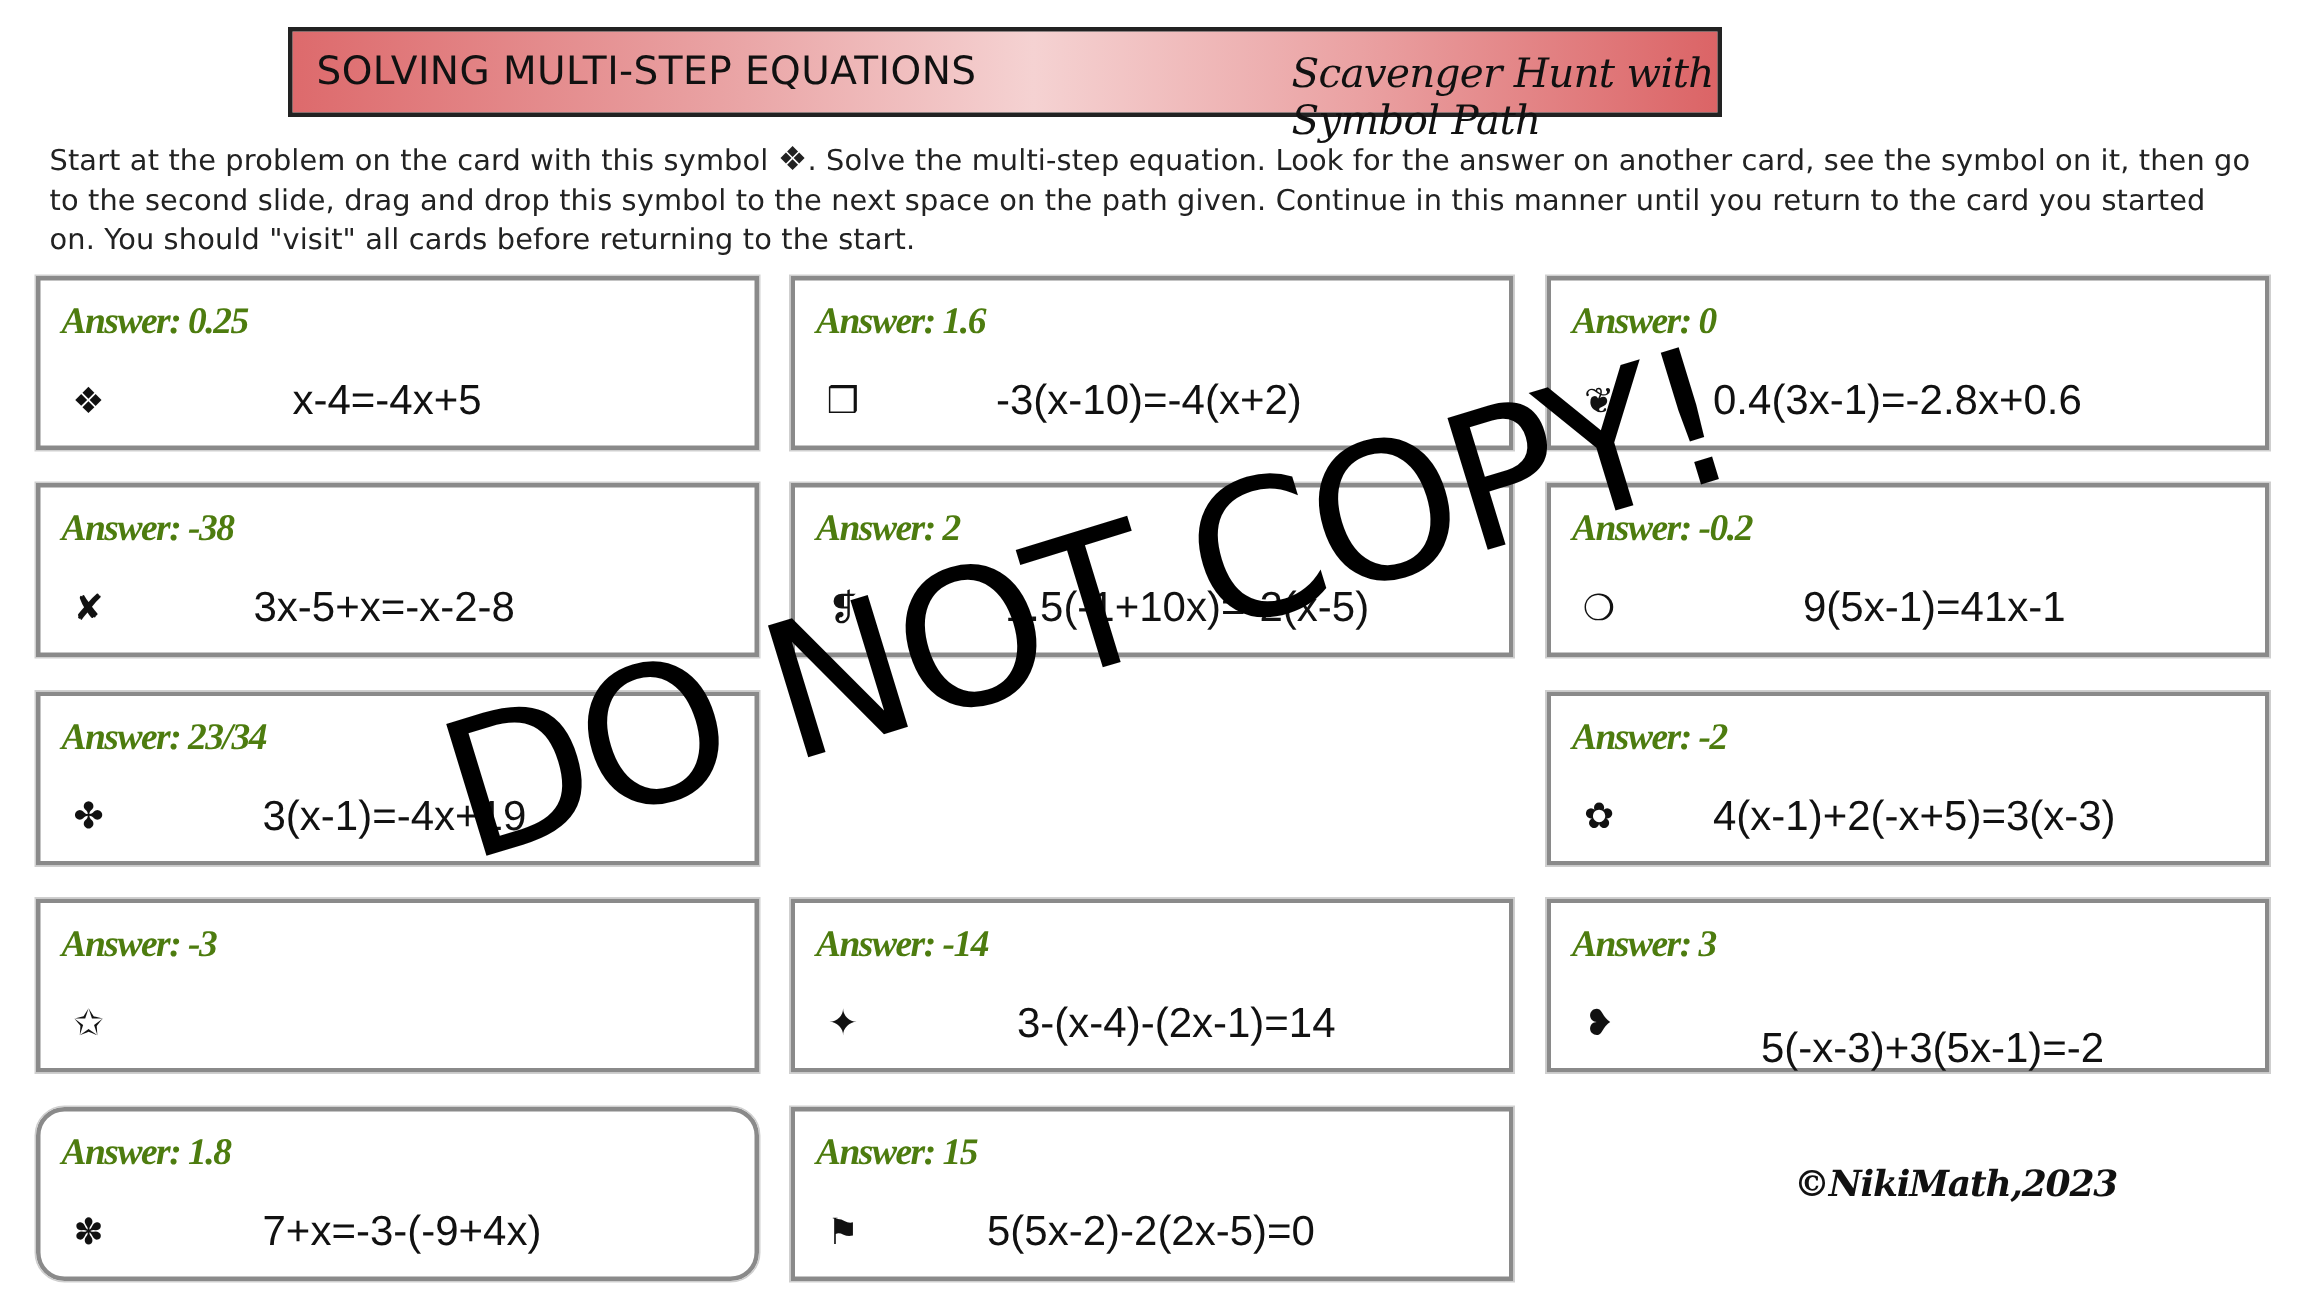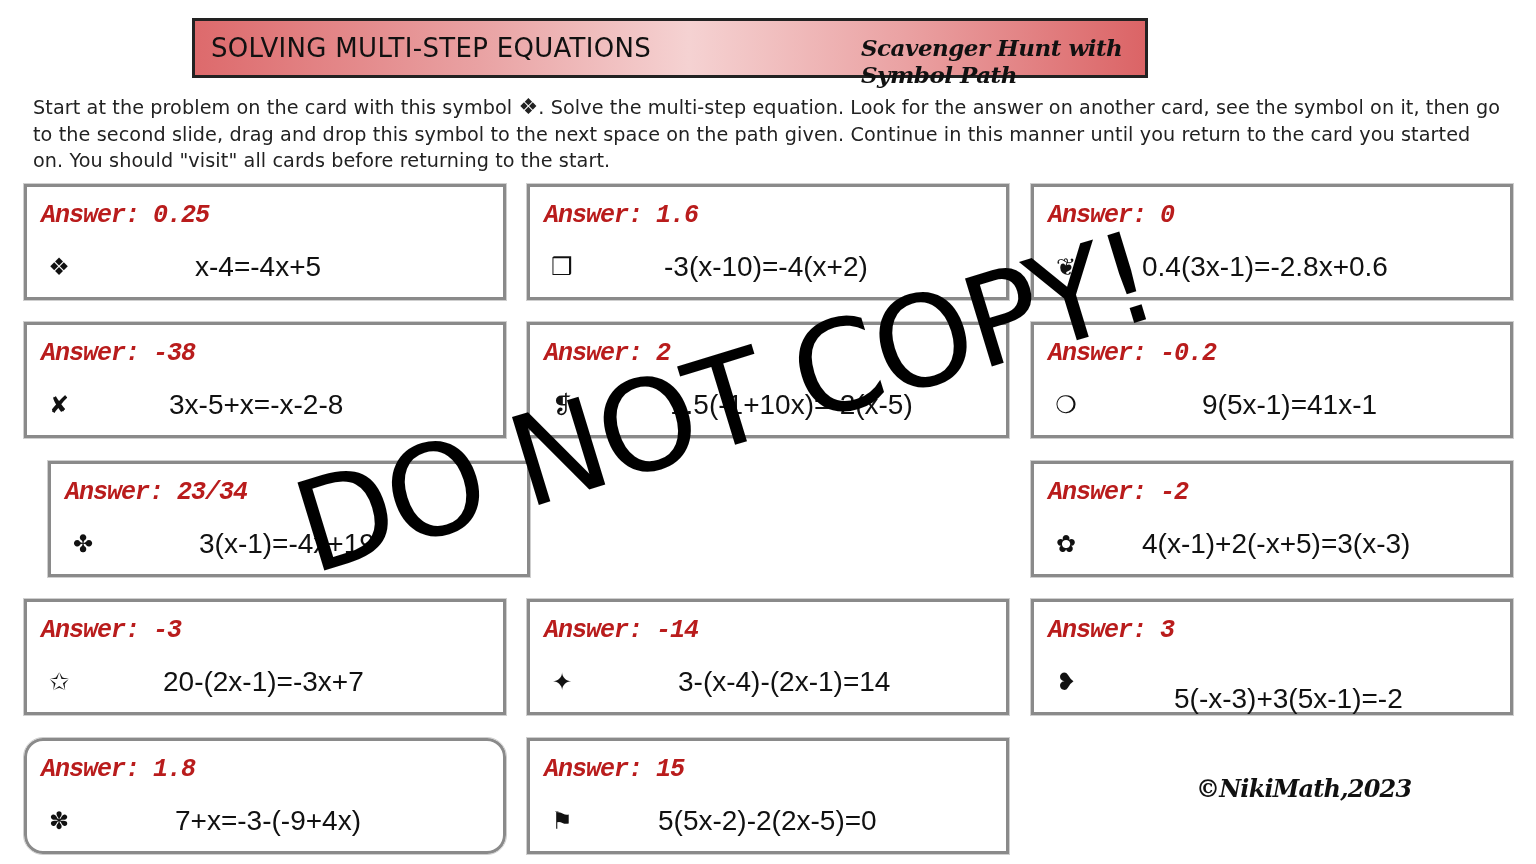--- a/index.html
+++ b/index.html
@@ -17,42 +17,42 @@
       background: linear-gradient(90deg, #dd6a6c 0%, #e9a2a3 30%, #f5d2d2 52%, #eaa1a2 75%, #db6466 100%);
       display: flex; align-items: center;
     }
     .title-main {
       position: absolute; left: 16px; top: 12px;
       font-family: "DejaVu Sans", sans-serif;
       font-size: 26px; letter-spacing: 0.3px; color: #111;
     }
     .title-sub {
       position: absolute; left: 666px; top: 13px;
-      font-family: "DejaVu Serif", serif; font-style: italic; font-weight: bold;
-      font-size: 23px; color: #111; letter-spacing: -0.5px;
+      font-family: "DejaVu Serif", serif; font-style: italic; font-weight: normal;
+      font-size: 27px; color: #111; letter-spacing: -0.5px;
     }
 
     .instructions {
       position: absolute; left: 33px; top: 94px; width: 1470px;
       font-family: "DejaVu Sans", sans-serif;
       font-size: 19.2px; line-height: 26.5px; color: #222;
       letter-spacing: 0.1px;
     }
     .instructions .sym { font-size: 22px; }
 
     .card {
       position: absolute; width: 482px; height: 116px;
       border: 3px solid #8a8a8a;
       outline: 1px solid #cfcfcf;
       background: #fff;
     }
     .card .answer {
       position: absolute; left: 14px; top: 14px;
-      font-family: Liberation Mono, monospace; font-style: italic; font-weight: bold;
-      font-size: 25px; color: #b91c1c; letter-spacing: -1px;
+      font-family: Liberation Serif, serif; font-style: italic; font-weight: bold;
+      font-size: 25px; color: #4d7c0f; letter-spacing: -1px;
     }
     .card .symbol {
       position: absolute; left: 18px; top: 66px; width: 28px; height: 28px;
       font-size: 24px; line-height: 28px; text-align: center; color: #111;
     }
     .card .equation {
       position: absolute; top: 64px;
       font-family: "Liberation Sans", sans-serif;
       font-size: 28px; color: #111; white-space: nowrap;
     }
@@ -109,35 +109,34 @@
     <span class="answer">Answer: 2</span>
     <span class="symbol">❡</span>
     <span class="equation" style="left:140px;">1.5(-1+10x)=-2(x-5)</span>
   </div>
   <div class="card" style="left:1031px; top:322px;">
     <span class="answer">Answer: -0.2</span>
     <span class="symbol">❍</span>
     <span class="equation" style="left:152px;margin-left:16px;">9(5x-1)=41x-1</span>
   </div>
 
-  <div class="card" style="left:24px; top:461px;margin-left:24px;">
+  <div class="card" style="left:24px; top:461px;">
     <span class="answer">Answer: 23/34</span>
     <span class="symbol">✤</span>
     <span class="equation" style="left:148px;">3(x-1)=-4x+19</span>
   </div>
   <div class="card" style="left:1031px; top:461px;">
     <span class="answer">Answer: -2</span>
     <span class="symbol">✿</span>
     <span class="equation" style="left:108px;">4(x-1)+2(-x+5)=3(x-3)</span>
   </div>
 
   <div class="card" style="left:24px; top:599px;">
     <span class="answer">Answer: -3</span>
     <span class="symbol">✩</span>
-    <span class="equation" style="left:136px;">20-(2x-1)=-3x+7</span>
   </div>
   <div class="card" style="left:527px; top:599px;">
     <span class="answer">Answer: -14</span>
     <span class="symbol">✦</span>
     <span class="equation" style="left:148px;">3-(x-4)-(2x-1)=14</span>
   </div>
   <div class="card" style="left:1031px; top:599px;">
     <span class="answer">Answer: 3</span>
     <span class="symbol">❥</span>
     <span class="equation" style="left:140px;margin-top:17px;">5(-x-3)+3(5x-1)=-2</span>

